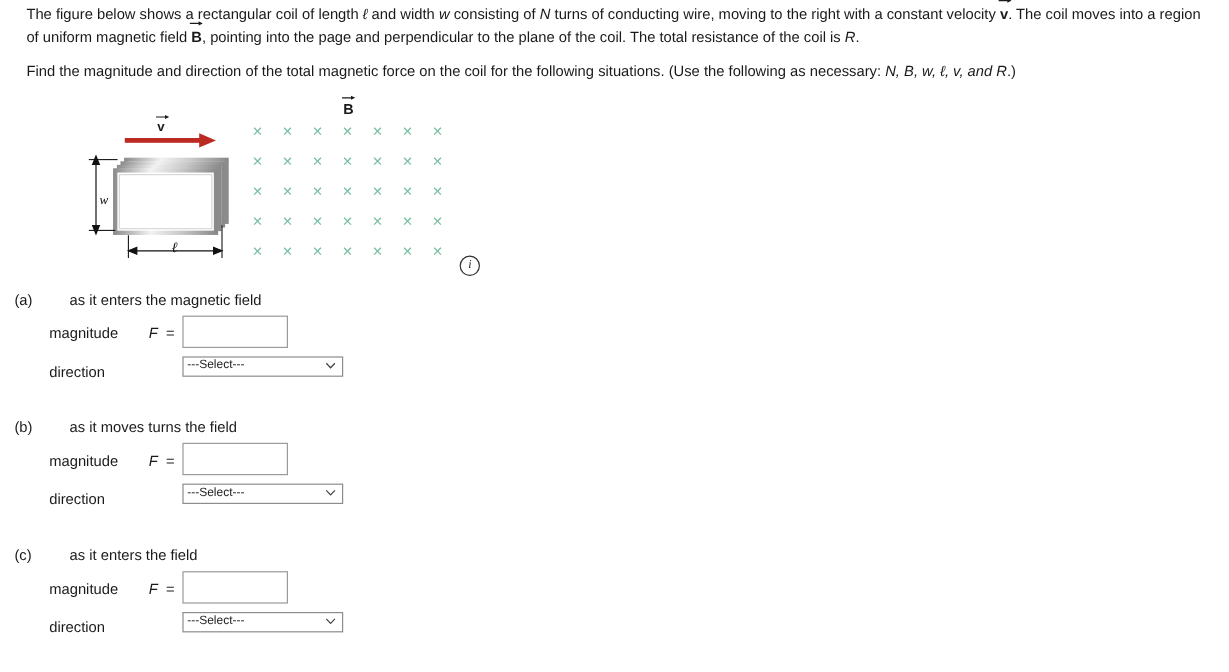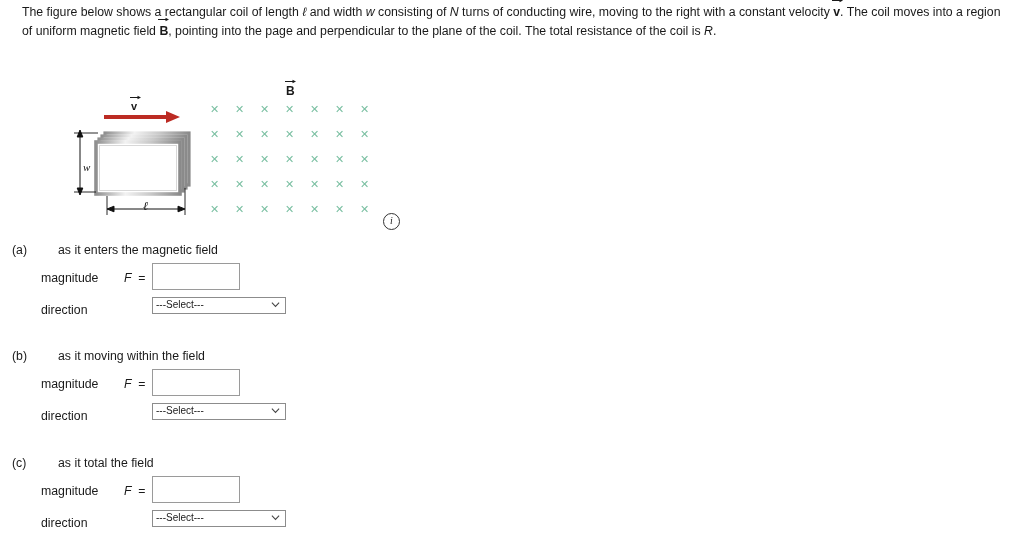--- a/index.html
+++ b/index.html
@@ -207,20 +207,21 @@
 
 <div class="problem-text">
   <p><span>The figure below shows a rectangular coil of length </span><em class="var">ℓ</em><span> and width </span><em class="var">w</em><span> consisting of </span><em class="var">N</em><span> turns of conducting wire, moving to the right with a constant velocity </span><span class="vecwrap"><svg class="arrowbar" viewBox="0 0 11 6">
           <line x1="0" y1="3.5" x2="9" y2="3.5" stroke="#1a1a1a" stroke-width="1"></line>
           <polygon points="11,3.5 7.5,1.8 7.5,5.2" fill="#1a1a1a"></polygon>
         </svg><span>v</span></span><span>. The coil moves into a region of uniform magnetic field </span><span class="vecwrap"><svg class="arrowbar" viewBox="0 0 11 6">
           <line x1="0" y1="3.5" x2="9" y2="3.5" stroke="#1a1a1a" stroke-width="1"></line>
           <polygon points="11,3.5 7.5,1.8 7.5,5.2" fill="#1a1a1a"></polygon>
         </svg><span>B</span></span><span>, pointing into the page and perpendicular to the plane of the coil. The total resistance of the coil is </span><em class="var">R</em><span>.</span></p>
   <div class="para-gap"></div>
+  <p><span>Find the magnitude and direction of the total magnetic force on the coil for the following situations. (Use the following as necessary: </span><em class="var">N, B, w, ℓ, v, and R</em><span>.)</span></p>
 </div>
 
 <div>
 
   <div class="b-label">
     <span class="vecwrap">
       <svg class="arrowbar" viewBox="0 0 11 6">
           <line x1="0" y1="3.5" x2="9" y2="3.5" stroke="#1a1a1a" stroke-width="1"></line>
           <polygon points="11,3.5 7.5,1.8 7.5,5.2" fill="#1a1a1a"></polygon>
         </svg>
@@ -356,42 +357,42 @@
       <svg class="select-chevron" viewBox="0 0 10 7">
           <polyline points="0.8,0.8 5,5.2 9.2,0.8" fill="none" stroke="#444" stroke-width="1.2"></polyline>
         </svg>
     </div>
   </div>
 </div>
 
 <div class="part part-b">
   <div class="part-head">
     <span class="part-letter">(b)</span>
-    <span class="part-title">as it moving within the field</span>
+    <span class="part-title">as it moves turns the field</span>
   </div>
   <div class="row">
     <span class="row-label">magnitude</span>
     <span class="f-equals"><i>F</i>&nbsp;&nbsp;=</span>
     <input class="answer-input" type="text" value="" style="">
   </div>
   <div class="row">
     <span class="row-label">direction</span>
     <div class="select-wrap">
       <span class="select-text">---Select---</span>
       <svg class="select-chevron" viewBox="0 0 10 7">
           <polyline points="0.8,0.8 5,5.2 9.2,0.8" fill="none" stroke="#444" stroke-width="1.2"></polyline>
         </svg>
     </div>
   </div>
 </div>
 
 <div class="part part-c">
   <div class="part-head">
     <span class="part-letter">(c)</span>
-    <span class="part-title">as it total the field</span>
+    <span class="part-title">as it enters the field</span>
   </div>
   <div class="row">
     <span class="row-label">magnitude</span>
     <span class="f-equals"><i>F</i>&nbsp;&nbsp;=</span>
     <input class="answer-input" type="text" value="" style="">
   </div>
   <div class="row">
     <span class="row-label">direction</span>
     <div class="select-wrap">
       <span class="select-text">---Select---</span>

